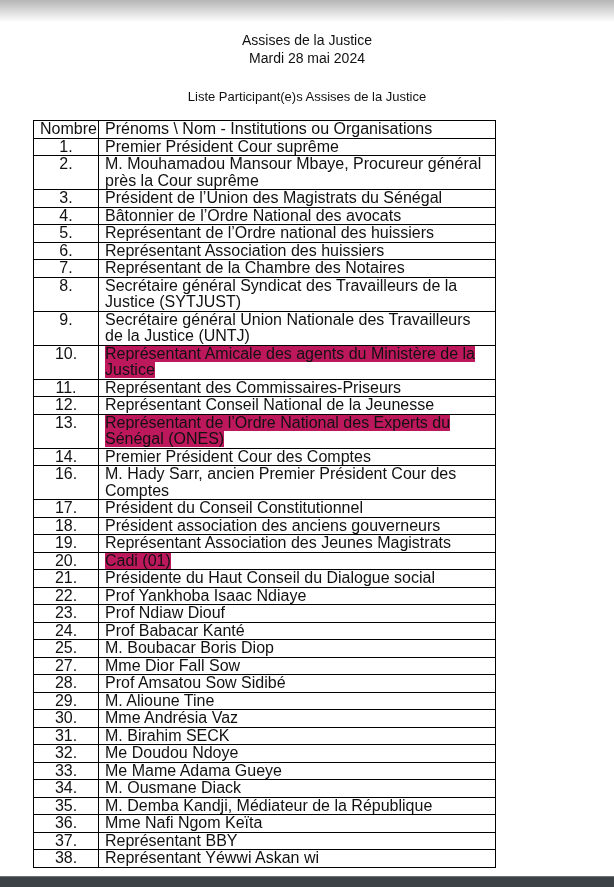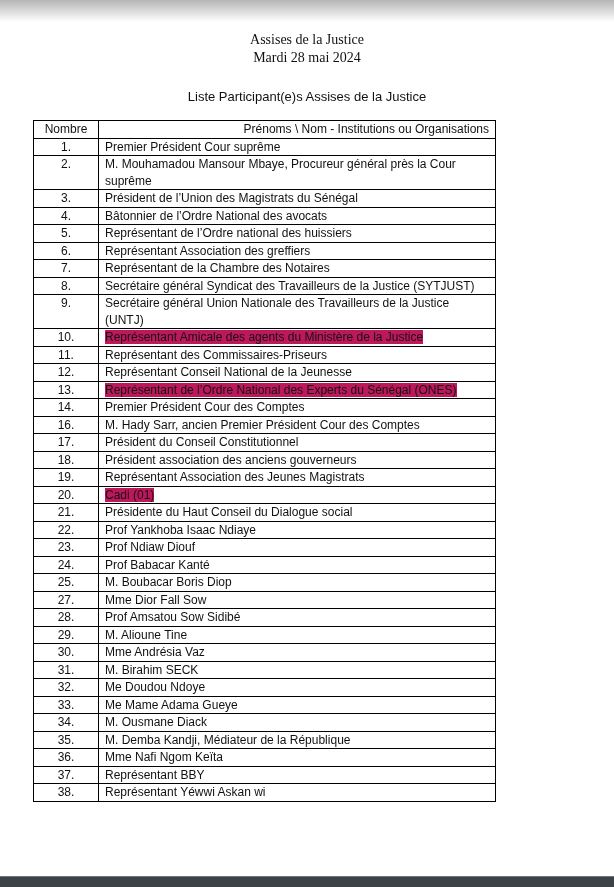--- a/index.html
+++ b/index.html
@@ -25,51 +25,50 @@
   .doc-page {
     position: absolute;
     top: 0; left: 0; right: 0; bottom: 12px;
     background: transparent;
   }
   .doc-header {
     padding-top: 31px;
     text-align: center;
     font-size: 14px;
     line-height: 18px;
-    font-family: Liberation Serif, serif;
   }
   .doc-subtitle {
     margin-top: 21px;
     text-align: center;
     font-size: 13px;
     line-height: 18px;
   }
   table.participants {
     margin: 14px 0 0 33px;
     width: 463px;
     border-collapse: collapse;
     table-layout: fixed;
-    font-size: 12px;
+    font-size: 16px;
   }
   table.participants th,
   table.participants td {
     border: 1px solid #000000;
     padding: 0 6px;
     line-height: 16.5px;
     font-weight: normal;
     vertical-align: top;
     overflow: hidden;
   }
   table.participants th.col-num,
   table.participants td.num {
     width: 52px;
     text-align: center;
   }
   table.participants th.col-names {
-    text-align: right;
+    text-align: left;
   }
   table.participants td.txt {
     text-align: left;
     border-radius: 7px;
   }
   .hl {
     background: #be185d;
   }
   .wrap {
     display: inline-block;
@@ -118,21 +117,21 @@
         <tr>
           <td class="num">4.</td>
           <td class="txt"><span>Bâtonnier de l’Ordre National des avocats</span></td>
         </tr>
         <tr>
           <td class="num">5.</td>
           <td class="txt"><span>Représentant de l’Ordre national des huissiers</span></td>
         </tr>
         <tr>
           <td class="num">6.</td>
-          <td class="txt"><span>Représentant Association des greffiers</span></td>
+          <td class="txt"><span>Représentant Association des huissiers</span></td>
         </tr>
         <tr>
           <td class="num">7.</td>
           <td class="txt"><span>Représentant de la Chambre des Notaires</span></td>
         </tr>
         <tr>
           <td class="num">8.</td>
           <td class="txt"><span>Secrétaire général Syndicat des Travailleurs de la Justice (SYTJUST)</span></td>
         </tr>
         <tr>

